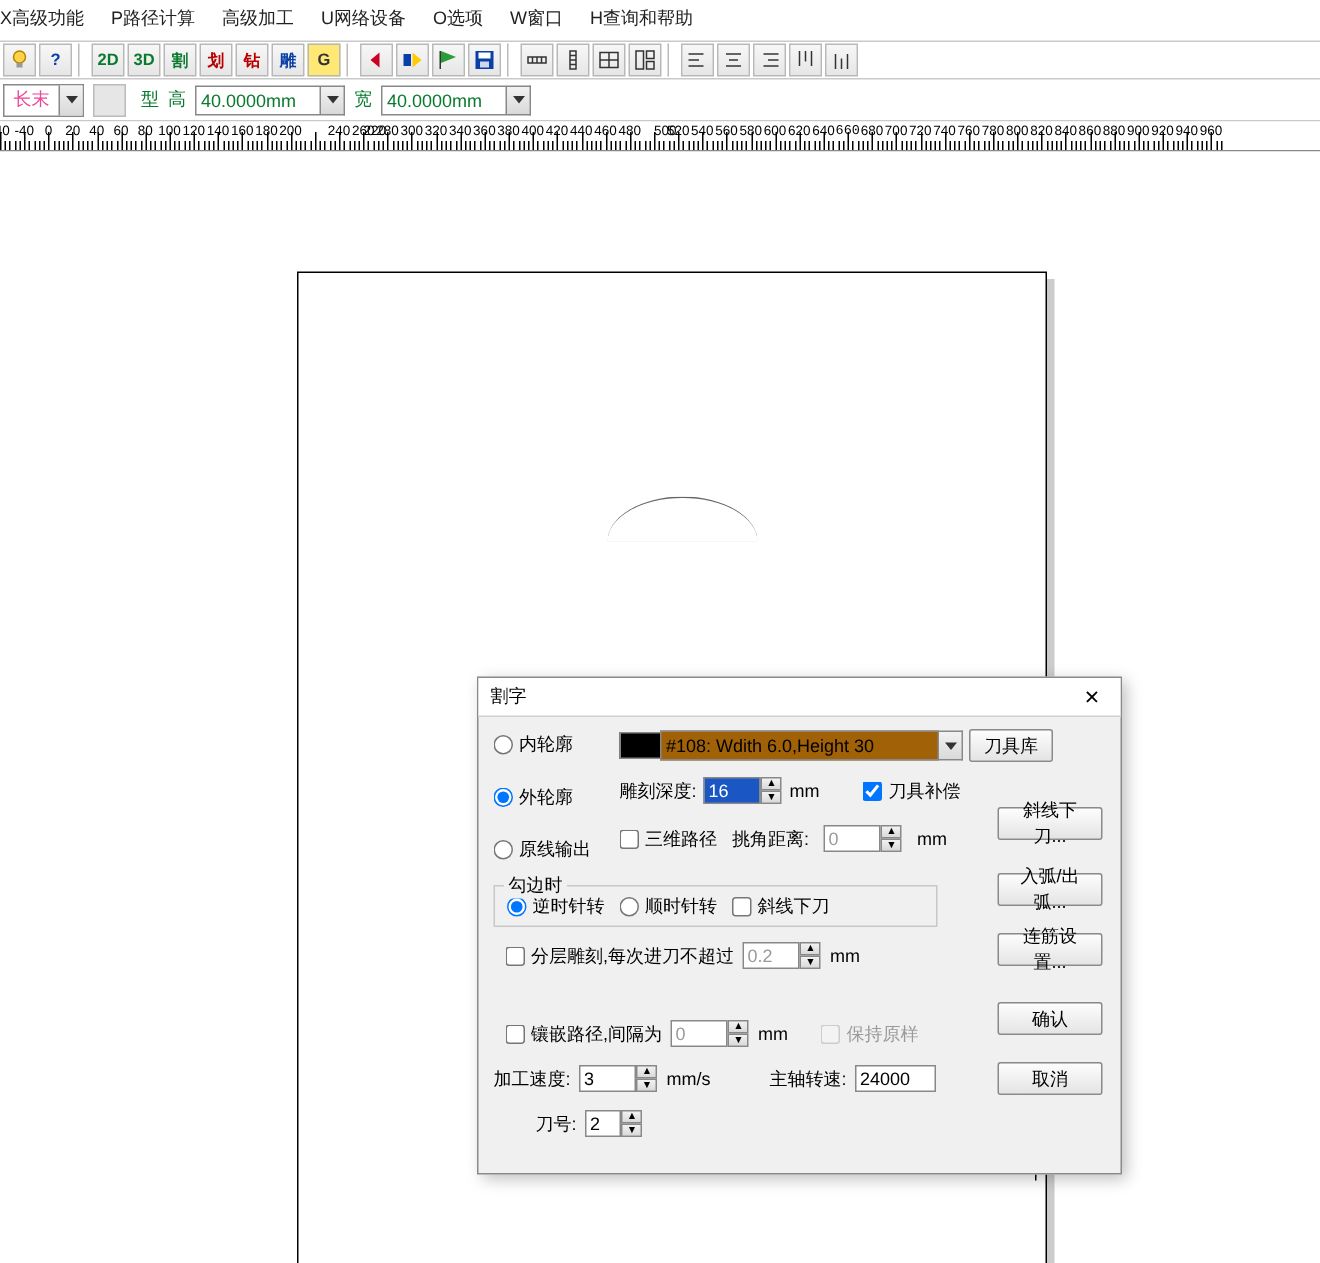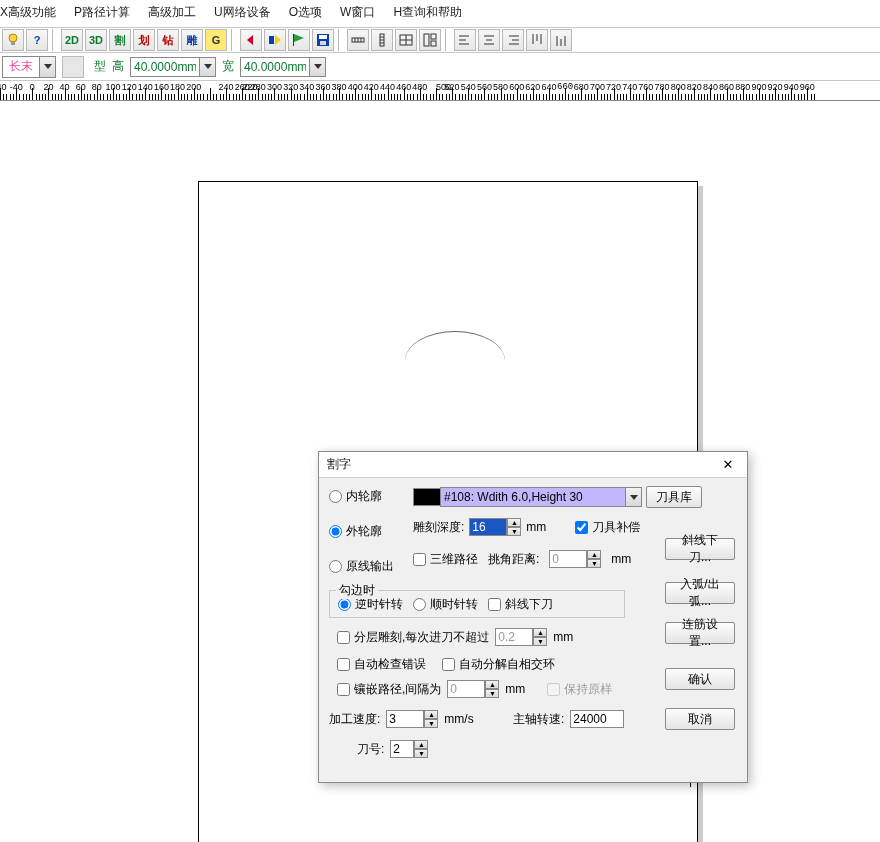--- a/index.html
+++ b/index.html
@@ -18,21 +18,21 @@
 .tb-sep { width: 5px; height: 22px; border-left: 1px solid #bbb; margin: 0 2px; }
 .tb-svg{ width:16px; height:16px; }
 
 
 .propbar { display: flex; align-items: center; height: 28px; padding: 2px 2px; gap: 6px; border-bottom: 1px solid #c9c9c9; }
 .dropdown { display:flex; align-items:center; height:22px; background:#fff; border:1px solid #888; }
 .dropdown span { padding: 0 6px; color:#ec4899; }
 .dropdown .dd-btn{ width:16px; height:20px; background:linear-gradient(#f2f2f2,#d9d9d9); border-left:1px solid #888; display:flex; align-items:center; justify-content:center;}
 .lbl-green { color:#0a7a2e; }
 .num-input { display:flex; align-items:center; height:22px; }
-.num-input input{ width:70px; height:20px; border:1px solid #888; padding:0 3px; color:#0a7a2e; }
+.num-input input{ width:84px; height:20px; border:1px solid #888; padding:0 3px; color:#0a7a2e; }
 .num-input .dd-btn{ width:16px; height:20px; background:linear-gradient(#f2f2f2,#d9d9d9); border:1px solid #888; border-left:0; display:flex; align-items:center; justify-content:center;}
 .disabled-box{ width:22px; height:22px; background:#e6e6e6; border:1px solid #bbb; margin-right:4px;}
 
 
 .ruler-h { position: relative; height: 20px; background: #fff; border-bottom: 1px solid #888; overflow:hidden;}
 .ruler-tick { position:absolute; bottom:0; width:1px; height:6px; background:#000; }
 .ruler-tick.major{ height:12px; }
 .ruler-num{ position:absolute; bottom:8px; font-size:9px; transform:translateX(-50%); }
 
 
@@ -46,21 +46,21 @@
 .dlg-title{ display:flex; align-items:center; justify-content:space-between; height:26px; padding:0 8px; background:#fff; border-bottom:1px solid #d0d0d0; }
 .dlg-close{ width:22px; height:20px; display:flex; align-items:center; justify-content:center; cursor:pointer; font-size:13px; }
 .dlg-body{ position:relative; padding:1px 10px; }
 
 .radio-col{ position:absolute; left:10px; top:10px; display:flex; flex-direction:column; gap:18px; }
 .radio-row{ display:flex; align-items:center; gap:4px; }
 .radio-row input{ margin:0; }
 
 .tool-select{ position:absolute; left:94px; top:8px; display:flex; align-items:center; }
 .tool-select .swatch{ width:28px; height:18px; background:#000; border:1px solid #888; }
-.tool-select .sel{ width:186px; height:20px; border:1px solid #888; background:#c4b5fd; padding:0 3px; display:flex; align-items:center; margin-left:-1px; }
+.tool-select .sel{ width:186px; height:20px; border:1px solid #888; background:#a16207; padding:0 3px; display:flex; align-items:center; margin-left:-1px; }
 .tool-select .dd{ width:16px; height:20px; border:1px solid #888; border-left:0; background:linear-gradient(#f2f2f2,#d9d9d9); display:flex; align-items:center; justify-content:center;}
 .btn{ height:22px; padding:0 8px; min-width:56px; background:linear-gradient(#fdfdfd,#e4e4e4); border:1px solid #8a8a8a; cursor:pointer; display:inline-flex; align-items:center; justify-content:center; border-radius:2px;}
 .btn-right{ position:absolute; right:12px; width:70px; }
 
 .depth-row{ position:absolute; left:94px; top:40px; display:flex; align-items:center; gap:5px; }
 .spin{ display:flex; align-items:center; }
 .spin input{ width:38px; height:18px; border:1px solid #888; padding:0 2px; }
 .spin input.sel{ background:#1a56c4; color:#fff; }
 .spin .btns{ display:flex; flex-direction:column; }
 .spin .btns div{ width:14px; height:9px; border:1px solid #888; background:linear-gradient(#f2f2f2,#d9d9d9); font-size:7px; line-height:7px; text-align:center;}
@@ -630,30 +630,20 @@
         <div class="spin disabled">
           <input value="0.2" style="">
           <div class="btns">
               <div>▲</div>
               <div>▼</div>
             </div>
         </div>
         <span>mm</span>
       </div>
 
-      <div class="autochk-row">
-        <label class="cb">
-            <input type="checkbox" style="">
-            <span>自动检查错误</span>
-          </label>
-        <label class="cb">
-            <input type="checkbox" style="">
-            <span>自动分解自相交环</span>
-          </label>
-      </div>
 
       <div class="embed-row">
         <label class="cb">
             <input type="checkbox" style="">
             <span>镶嵌路径,间隔为</span>
           </label>
         <div class="spin disabled">
           <input value="0" style="">
           <div class="btns">
               <div>▲</div>

